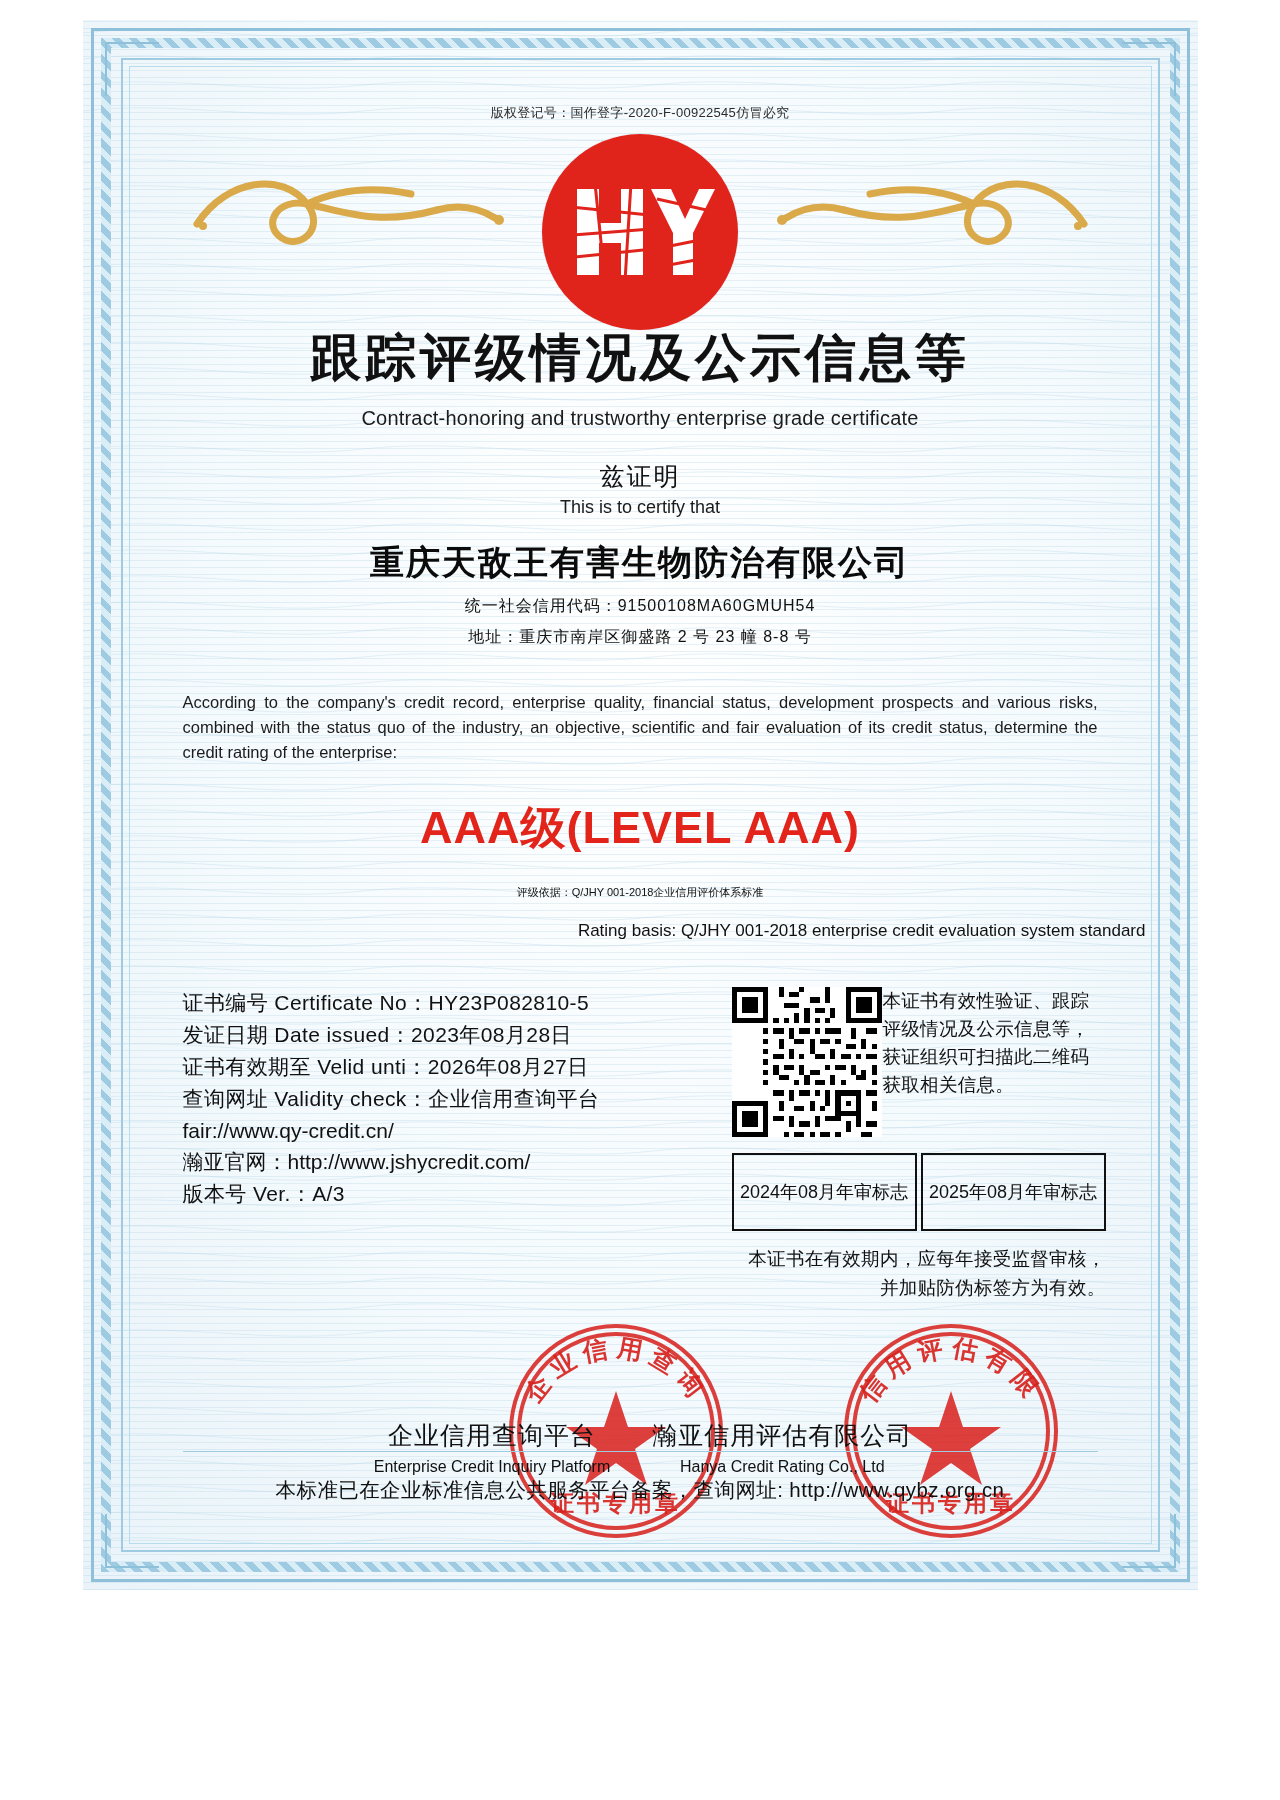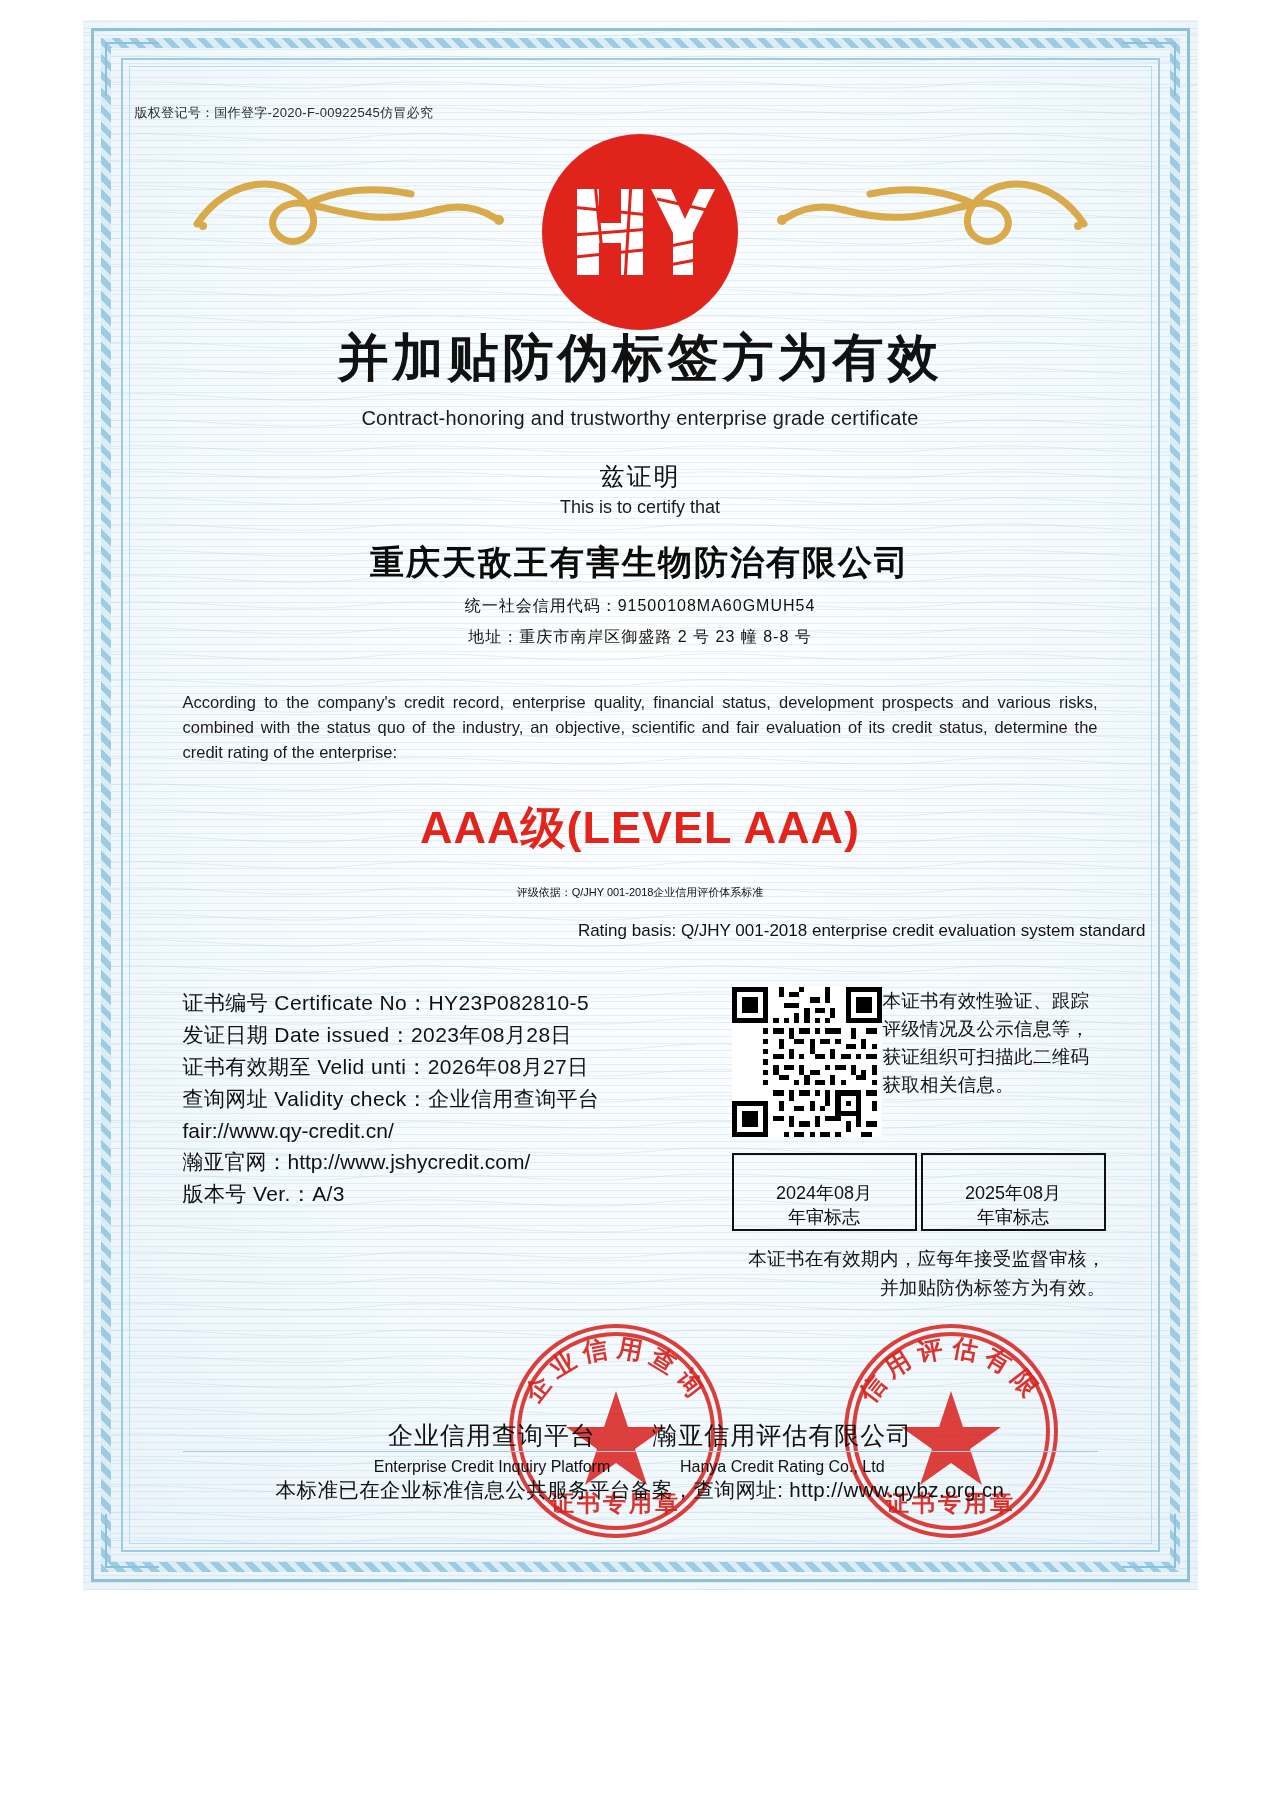--- a/index.html
+++ b/index.html
@@ -82,20 +82,21 @@
   .corner.br { bottom: 22px; right: 22px; border-left: none; border-top: none; }
 
   .content {
     position: absolute;
     inset: 52px;
     box-sizing: border-box;
   }
 
   
   .copyright-line {
+    text-align: center;
     font-size: 13px;
     color: #2b2b2b;
     letter-spacing: .3px;
     margin-top: 32px;
   }
 
   
   .emblem-row {
     position: relative;
     height: 170px;
@@ -267,23 +268,23 @@
   .stamp-boxes {
     display: flex;
     margin-top: 16px;
     gap: 0;
   }
   .stamp-box {
     width: 181px;
     height: 74px;
     border: 2px solid #111;
     display: flex;
-    flex-direction: column;
+    flex-direction: row;
     align-items: center;
-    justify-content: flex-end;
+    justify-content: center;
     font-size: 18px;
     color: #111;
     line-height: 1.35;
   }
   .stamp-box + .stamp-box { margin-left: 4px; }
 
   .annual-note {
     margin-top: 14px;
     font-size: 18.5px;
     line-height: 1.55;
@@ -417,21 +418,21 @@
           <path d="M120,44 C150,30 186,26 224,34"></path>
           <path d="M250,50 C272,44 292,48 308,58"></path>
         </g>
         <g fill="#d9a94a">
           <circle cx="312" cy="60" r="5"></circle>
           <circle cx="16" cy="66" r="4"></circle>
         </g>
       </svg>
     </div>
 
-    <div class="title-cn">并加贴防伪标签方为有效</div>
+    <div class="title-cn">跟踪评级情况及公示信息等</div>
     <div class="title-en">Contract-honoring and trustworthy enterprise grade certificate</div>
 
     <div class="certify-cn">兹证明</div>
     <div class="certify-en">This is to certify that</div>
 
     <div class="company-name">重庆天敌王有害生物防治有限公司</div>
     <div class="company-code">统一社会信用代码：91500108MA60GMUH54</div>
     <div class="company-addr">地址：重庆市南岸区御盛路 2 号 23 幢 8-8 号</div>
 
     <div class="body-block">

